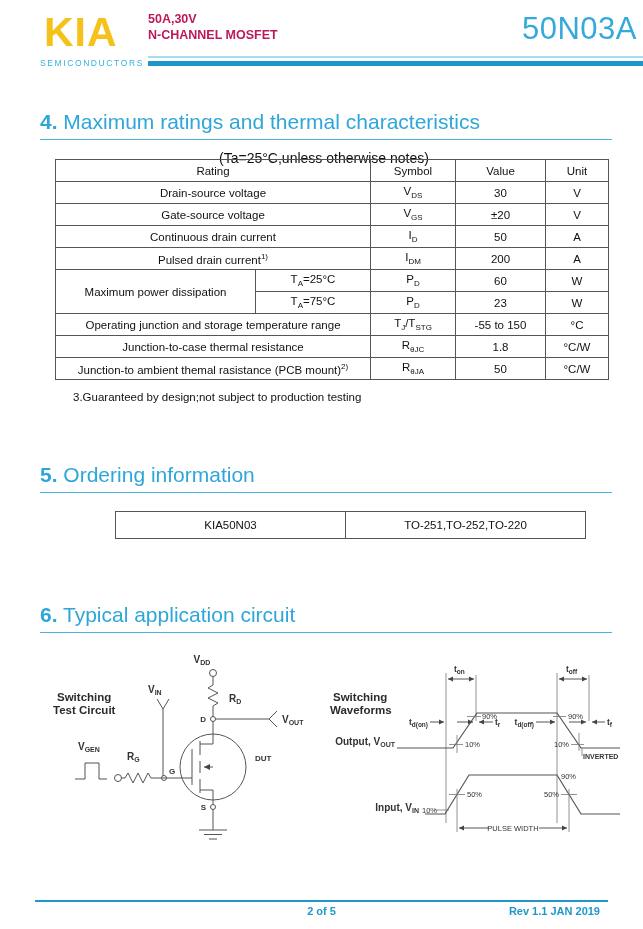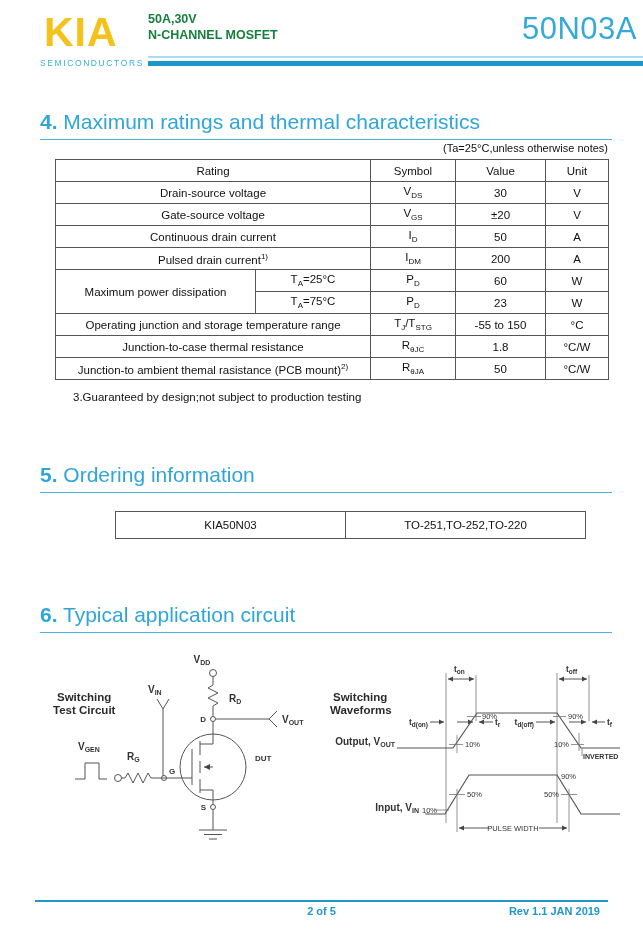--- a/index.html
+++ b/index.html
@@ -5,31 +5,31 @@
   html,body{margin:0;padding:0;}
   body{
     width:643px;height:929px;background:#ffffff;position:relative;
     font-family:"Liberation Sans",sans-serif;color:#1a1a1a;overflow:hidden;
   }
   .abs{position:absolute;}
 
   
   .logo{left:44px;top:10px;font-size:41px;font-weight:bold;color:#F5C21B;letter-spacing:1px;line-height:44px;}
   .logo-sub{left:40px;top:58px;font-size:8.5px;color:#35B1DF;letter-spacing:1.6px;}
-  .subtitle{left:148px;top:11px;font-size:12.5px;font-weight:bold;color:#15803d;line-height:16px;}
+  .subtitle{left:148px;top:11px;font-size:12.5px;font-weight:bold;color:#be185d;line-height:16px;}
   .partnum{right:6px;top:11px;font-size:31px;color:#36A9DB;letter-spacing:0.5px;}
   .rule-light{left:148px;right:0;top:56px;height:2px;background:#A8DCEF;}
   .rule-dark{left:148px;right:0;top:61px;height:5px;background:#1D97CA;}
 
   
   .sec-head{left:40px;width:572px;font-size:21px;color:#2FA6D8;border-bottom:1.6px solid #4AB4DF;padding-bottom:5px;}
   .sec-num{font-weight:bold;}
   .sec4{top:110px;} .sec5{top:463px;} .sec6{top:603px;}
 
-  .cond-note{left:40px;width:568px;top:142px;font-size:11px;text-align:right;color:#111;}
+  .cond-note{left:40px;width:568px;top:150px;font-size:14px;text-align:center;color:#111;}
 
   
   table{border-collapse:collapse;}
   .dtable td,.dtable th{border:1px solid #555;font-size:11.5px;font-weight:normal;
     text-align:center;vertical-align:middle;padding:0 3px;color:#111;}
   .ratings{left:55px;top:159px;width:553px;table-layout:fixed;}
   .ratings td,.ratings th{height:21px;}
   .ordering{left:115px;top:511px;width:470px;table-layout:fixed;}
   .ordering td,.ordering th{height:26px;}
   sub{font-size:8px;}

